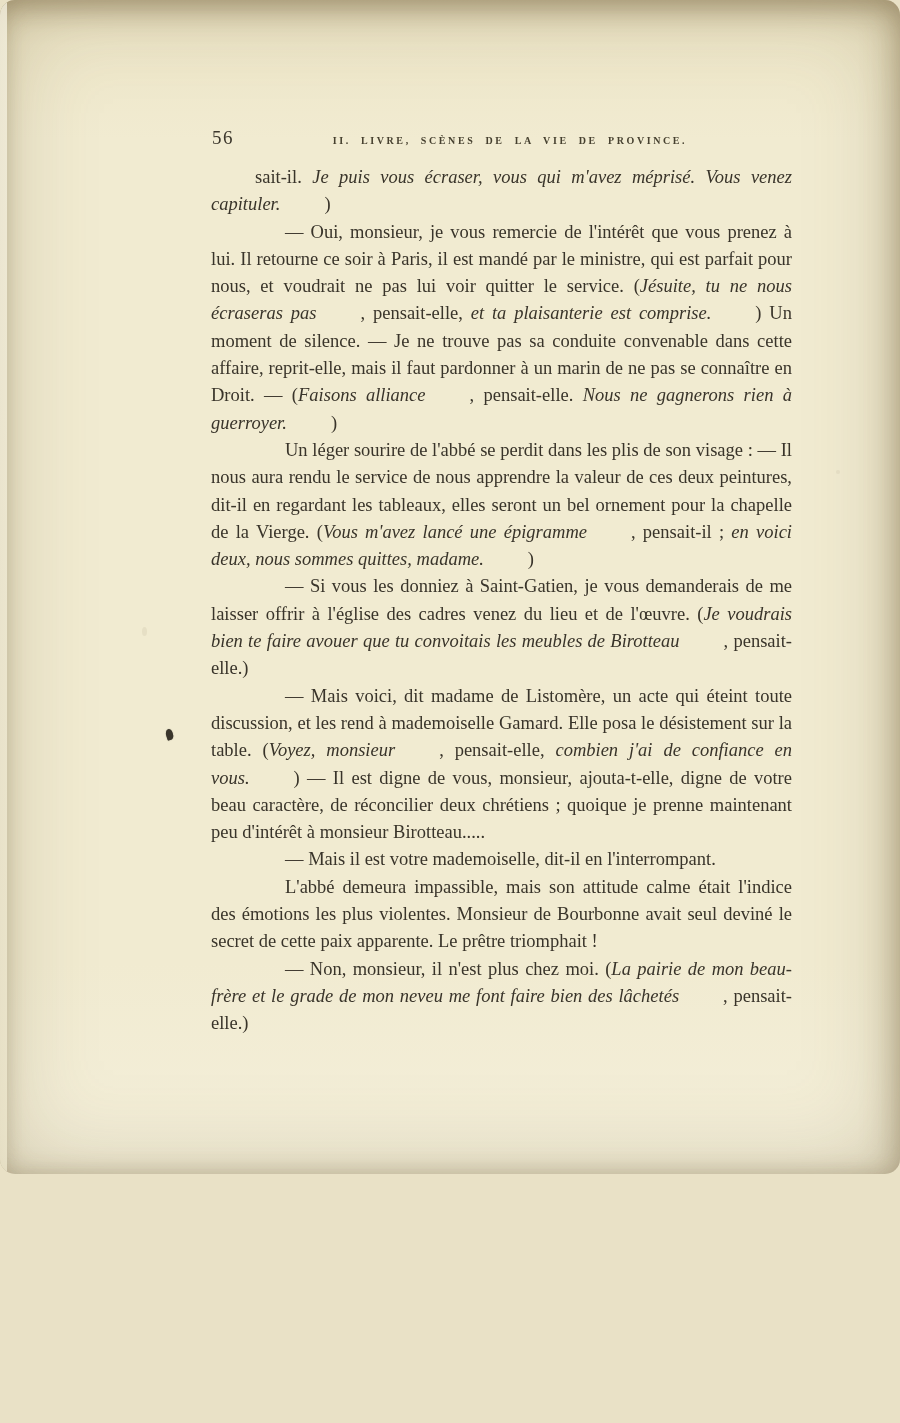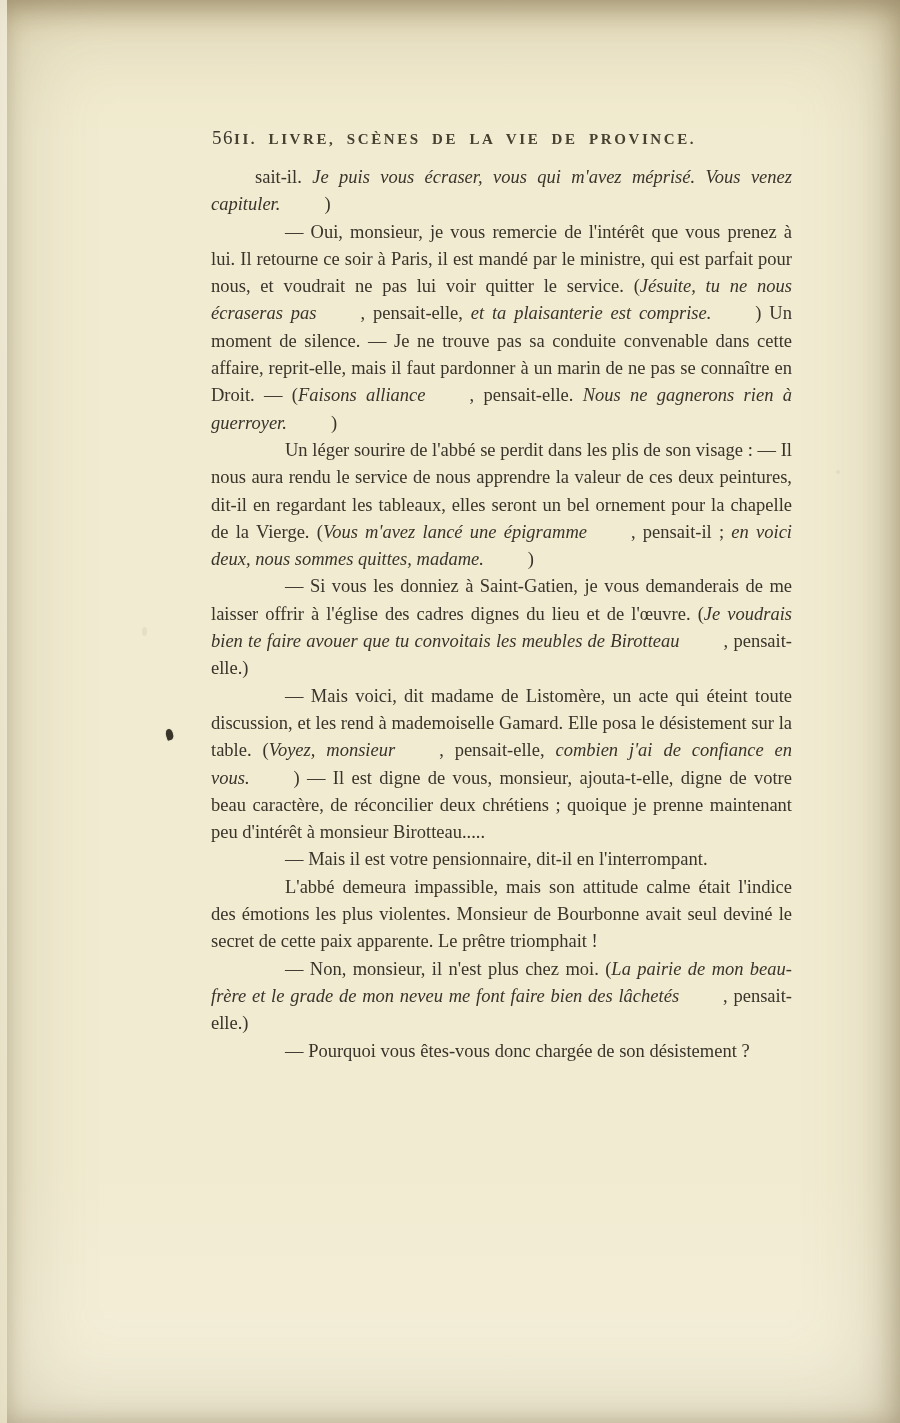--- a/index.html
+++ b/index.html
@@ -4,46 +4,47 @@
 <style>
   html, body { margin: 0; padding: 0; }
   body {
     width: 900px; height: 1423px;
     background: #e9e1c6;
     font-family: "Liberation Serif", "DejaVu Serif", serif;
     overflow: hidden;
   }
   .scan {
     position: relative;
-    width: 900px; height: 1423px;
+    width: 900px; height: 1174px;
     background: linear-gradient(180deg, #e2d9ba 0px, #eee7ca 45px, #f1ebd1 140px, #f1ebd1 82%, #f4efda 100%);
     box-shadow:
       inset 0 0 95px rgba(112, 92, 52, 0.28),
       inset 0 10px 22px rgba(95, 75, 40, 0.22),
       inset -14px 0 28px rgba(110, 90, 50, 0.18),
       inset 10px 0 22px rgba(110, 90, 50, 0.12);
     overflow: hidden;
+    border-radius: 15px;
   }
   .edge-strip {
     position: absolute; left: 0; top: 0; bottom: 0; width: 7px;
     background: linear-gradient(180deg, #f7f3e2, #efe9cf);
     opacity: .8;
   }
   .page-header {
     position: absolute; left: 212px; top: 127px; width: 580px;
     display: flex; align-items: baseline;
     color: #453f32;
   }
   .page-number {
     font-size: 19px; letter-spacing: 1.5px;
     color: #3c372c;
   }
   .running-title {
-    flex: 1; text-align: left;
-    font-size: 15px; font-weight: bold;
+    flex: 1; text-align: center;
+    font-size: 10px; font-weight: bold;
     letter-spacing: 2.6px; word-spacing: 5px;
     color: #46402f;
     padding-right: 6px;
     white-space: nowrap;
   }
   .text-block {
     position: absolute; left: 211px; top: 164px; width: 581px;
     font-size: 18.5px; line-height: 27.3px;
     color: #39342a;
     text-align: justify;
@@ -80,20 +81,19 @@
   </header>
 
   <div class="margin-mark"></div>
   <div class="speck s1"></div>
   <div class="speck s2"></div>
 
   <main class="text-block">
       <p class="para no-indent"><span class="rm">sait-il. </span><span class="it">Je puis vous écraser, vous qui m'avez méprisé. Vous venez capituler.</span><span class="rm">)</span></p>
       <p class="para"><span class="rm">— Oui, monsieur, je vous remercie de l'intérêt que vous prenez à lui. Il retourne ce soir à Paris, il est mandé par le ministre, qui est parfait pour nous, et voudrait ne pas lui voir quitter le service. (</span><span class="it">Jésuite, tu ne nous écraseras pas</span><span class="rm">, pensait-elle, </span><span class="it">et ta plaisanterie est comprise.</span><span class="rm">) Un moment de silence. — Je ne trouve pas sa conduite convenable dans cette affaire, reprit-elle, mais il faut pardonner à un marin de ne pas se connaître en Droit. — (</span><span class="it">Faisons alliance</span><span class="rm">, pensait-elle. </span><span class="it">Nous ne gagnerons rien à guerroyer.</span><span class="rm">)</span></p>
       <p class="para"><span class="rm">Un léger sourire de l'abbé se perdit dans les plis de son visage&nbsp;: — Il nous aura rendu le service de nous apprendre la valeur de ces deux peintures, dit-il en regardant les tableaux, elles seront un bel ornement pour la chapelle de la Vierge. (</span><span class="it">Vous m'avez lancé une épigramme</span><span class="rm">, pensait-il&nbsp;; </span><span class="it">en voici deux, nous sommes quittes, madame.</span><span class="rm">)</span></p>
-      <p class="para"><span class="rm">— Si vous les donniez à Saint-Gatien, je vous demanderais de me laisser offrir à l'église des cadres dignes du lieu et de l'œuvre. (</span><span class="it">Je voudrais bien te faire avouer que tu convoitais les meubles de Birotteau</span><span class="rm">, pensait-elle.)</span></p>
+      <p class="para"><span class="rm">— Si vous les donniez à Saint-Gatien, je vous demanderais de me laisser offrir à l'église des cadres venez du lieu et de l'œuvre. (</span><span class="it">Je voudrais bien te faire avouer que tu convoitais les meubles de Birotteau</span><span class="rm">, pensait-elle.)</span></p>
       <p class="para"><span class="rm">— Mais voici, dit madame de Listomère, un acte qui éteint toute discussion, et les rend à mademoiselle Gamard. Elle posa le désistement sur la table. (</span><span class="it">Voyez, monsieur</span><span class="rm">, pensait-elle, </span><span class="it">combien j'ai de confiance en vous.</span><span class="rm">) — Il est digne de vous, monsieur, ajouta-t-elle, digne de votre beau caractère, de réconcilier deux chrétiens&nbsp;; quoique je prenne maintenant peu d'intérêt à monsieur Birotteau.....</span></p>
-      <p class="para"><span class="rm">— Mais il est votre pensionnaire, dit-il en l'interrompant.</span></p>
+      <p class="para"><span class="rm">— Mais il est votre mademoiselle, dit-il en l'interrompant.</span></p>
       <p class="para"><span class="rm">L'abbé demeura impassible, mais son attitude calme était l'indice des émotions les plus violentes. Monsieur de Bourbonne avait seul deviné le secret de cette paix apparente. Le prêtre triomphait&nbsp;!</span></p>
       <p class="para"><span class="rm">— Non, monsieur, il n'est plus chez moi. (</span><span class="it">La pairie de mon beau-frère et le grade de mon neveu me font faire bien des lâchetés</span><span class="rm">, pensait-elle.)</span></p>
-      <p class="para"><span class="rm">— Pourquoi vous êtes-vous donc chargée de son désistement&nbsp;?</span></p>
     </main>
 </div>
 
 </body></html>

